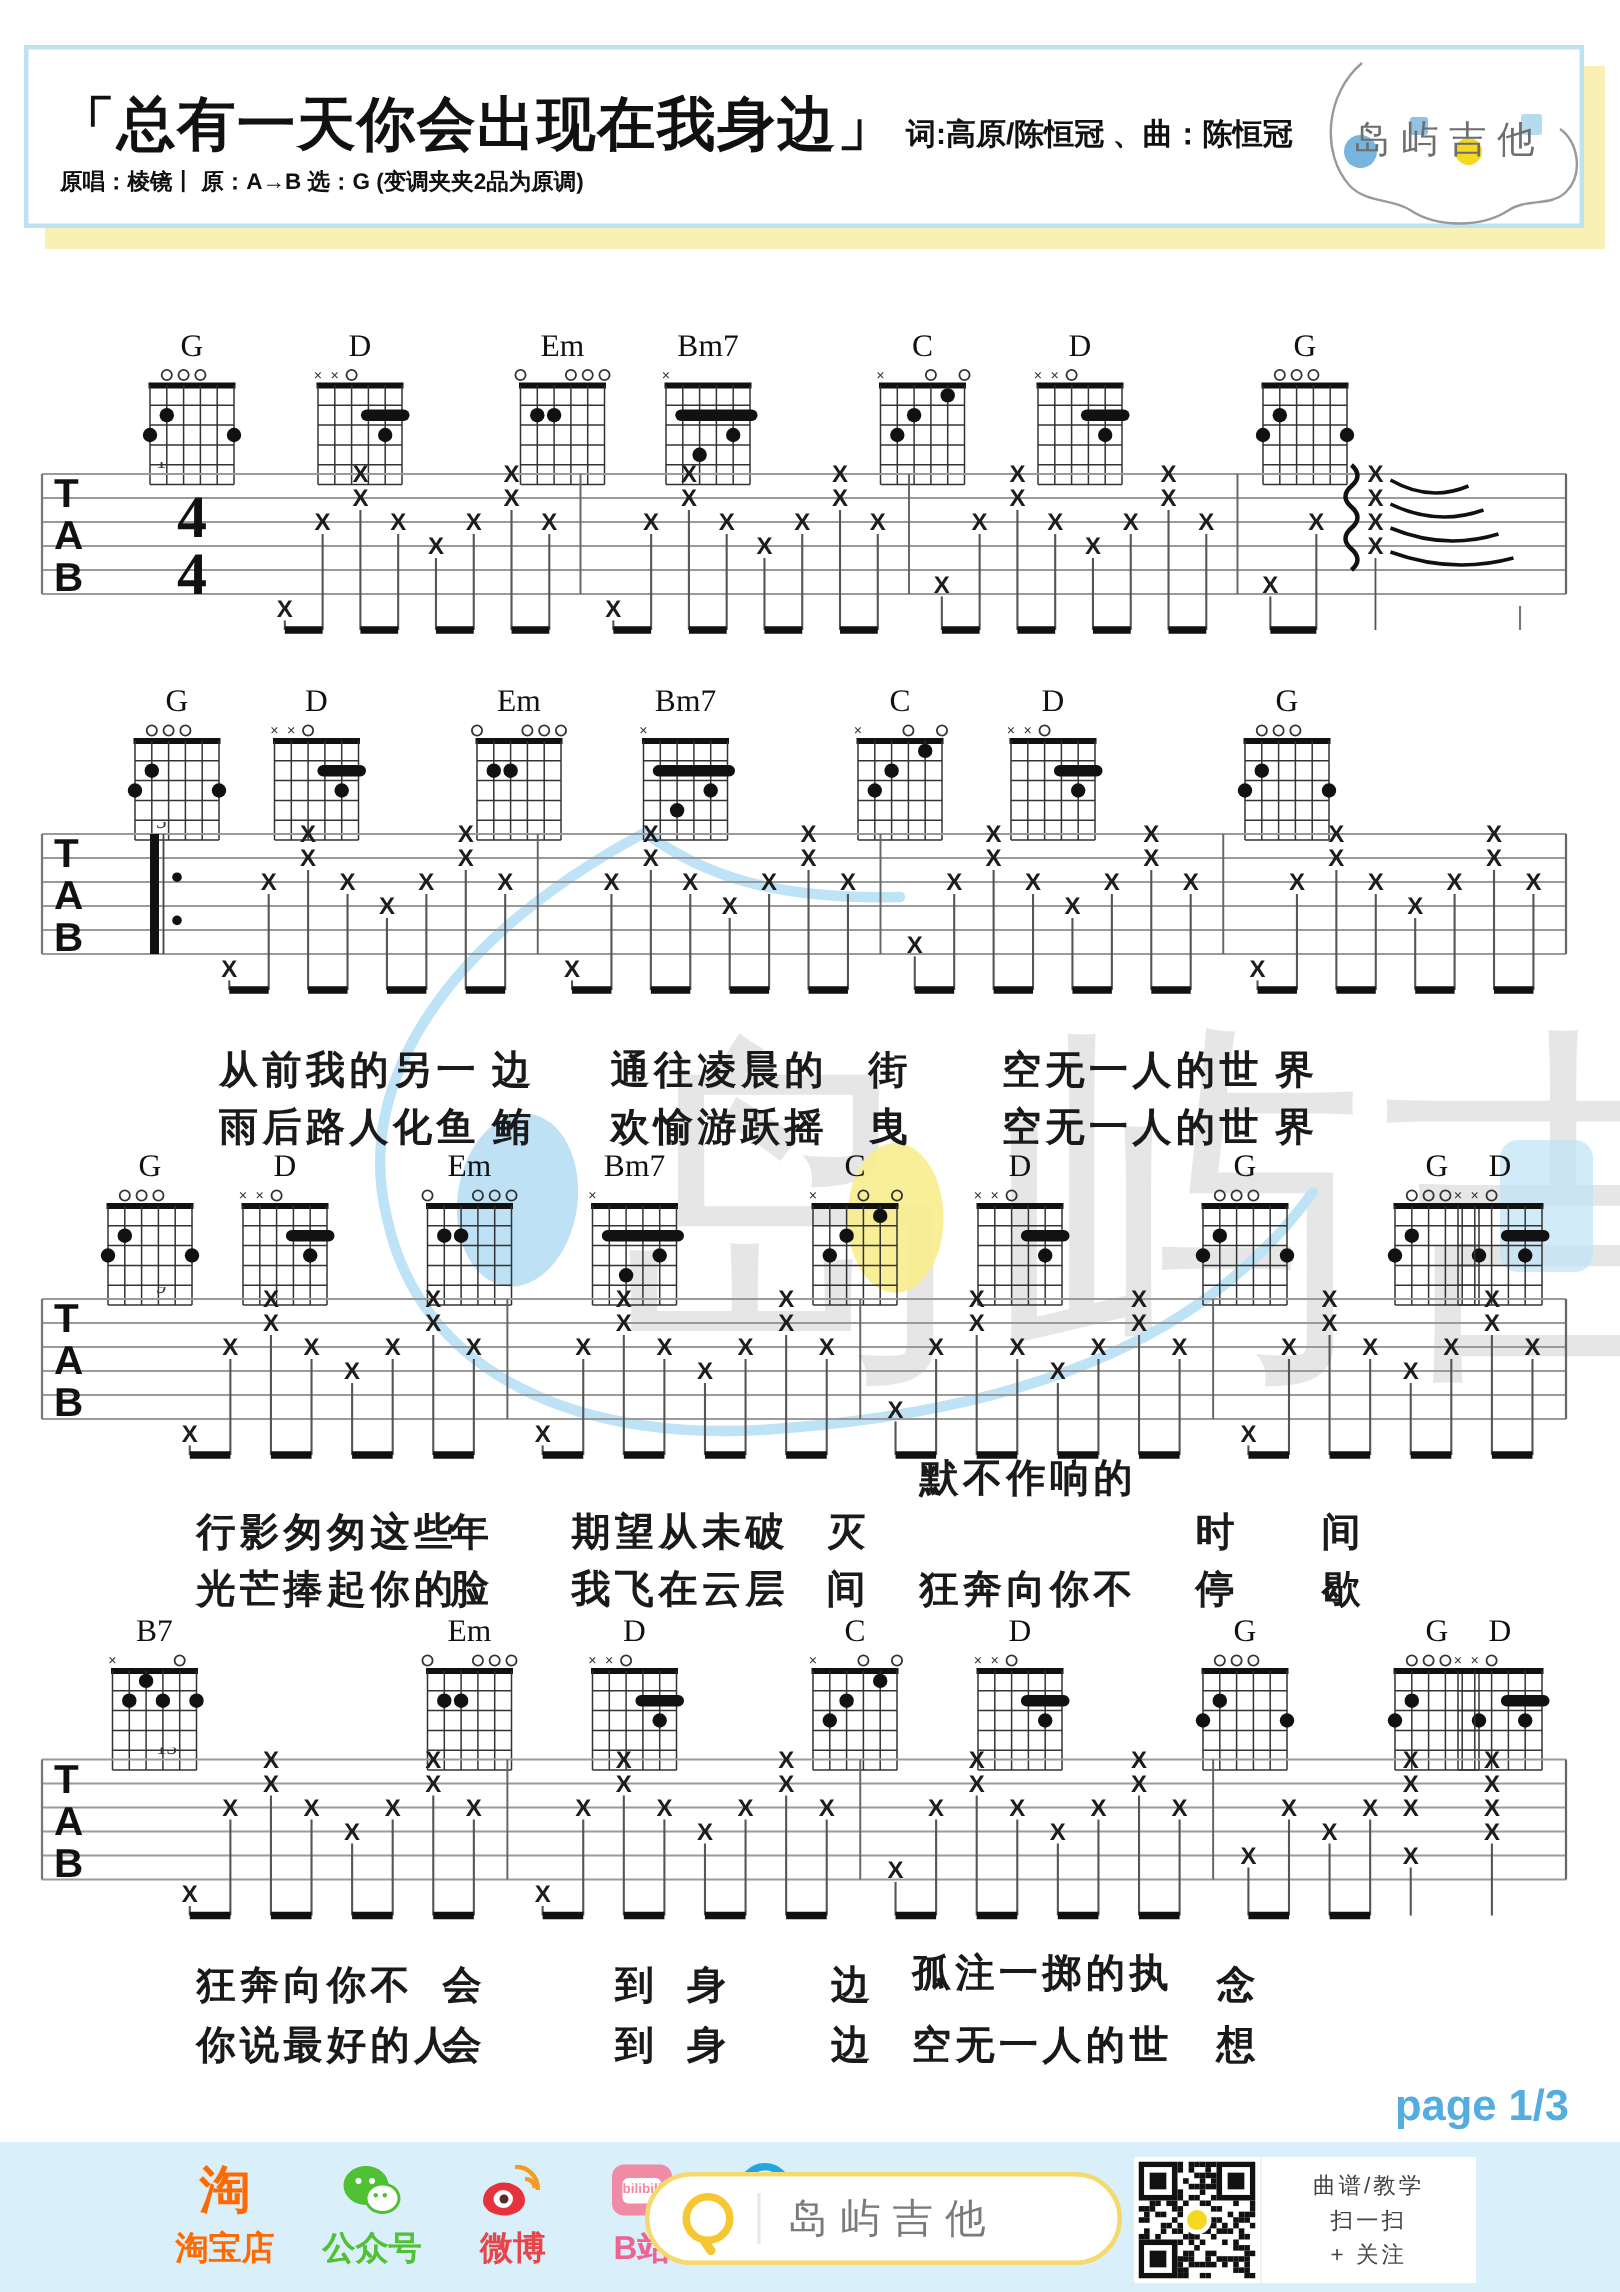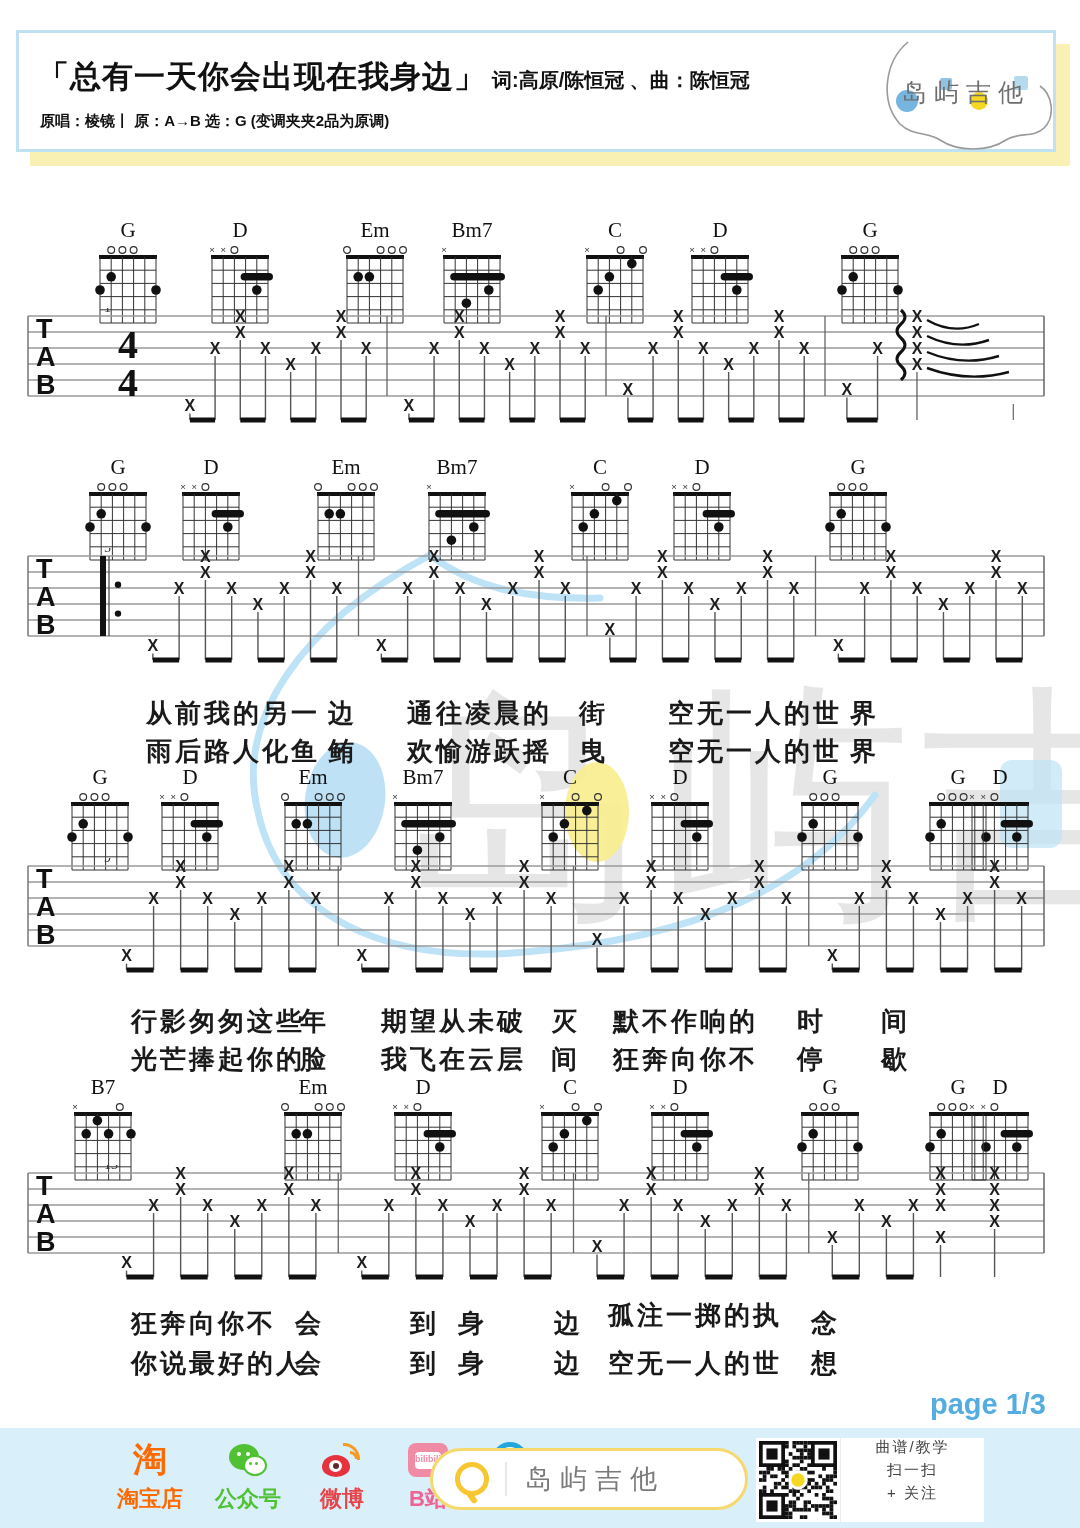--- a/index.html
+++ b/index.html
@@ -5,21 +5,21 @@
   html,body{margin:0;padding:0;}
   body{width:1080px;height:1528px;position:relative;background:#ffffff;
        font-family:"Liberation Sans","DejaVu Sans",sans-serif;overflow:hidden;}
   .abs{position:absolute;}
 
   
   #header-shadow{left:30px;top:44px;width:1040px;height:122px;background:#f9f1b4;}
   #header-card{left:16px;top:30px;width:1040px;height:122px;background:#ffffff;
                border:3px solid #bfe2f2;box-sizing:border-box;}
   #title-line{left:38px;top:56px;white-space:nowrap;}
-  #song-title{font-size:31px;font-weight:bold;color:#111;letter-spacing:1px;}
+  #song-title{font-size:39px;font-weight:bold;color:#111;letter-spacing:1px;}
   #song-credits{font-size:20px;font-weight:bold;color:#111;margin-left:6px;}
   #header-subtitle{left:40px;top:112px;font-size:15px;font-weight:bold;color:#111;}
 
   
   #logo{left:878px;top:28px;width:180px;height:124px;}
   #logo svg{position:absolute;left:0;top:0;}
   #logo-text{position:absolute;left:24px;top:48px;font-size:25px;color:#6e6e6e;
              letter-spacing:7px;font-weight:400;}
   .logo-blob{position:absolute;border-radius:50%;}
 
@@ -79,21 +79,21 @@
                border-radius:34px;box-sizing:border-box;display:flex;align-items:center;}
   #search-mag{width:24px;height:24px;border:5px solid #f6c731;border-radius:50%;margin-left:22px;position:relative;}
   #search-mag:after{content:"";position:absolute;left:9px;top:24px;width:6px;height:13px;background:#f6c731;
                     border-radius:3px;transform:rotate(-35deg);}
   #search-div{width:2px;height:34px;background:#e8e8e8;margin:0 18px 0 16px;}
   #search-text{font-size:27px;color:#7a7a7a;letter-spacing:8px;}
   
   #qr-block{left:756px;top:1438px;width:228px;height:84px;background:#fff;display:flex;}
   #qr-code{width:78px;height:78px;margin:3px;}
   #qr-sep{width:1px;background:#eee;}
-  #qr-caption{flex:1;display:flex;flex-direction:column;align-items:center;gap:4px;}
+  #qr-caption{flex:1;display:flex;flex-direction:column;justify-content:center;align-items:center;gap:4px;}
   #qr-caption div{font-size:15px;color:#444;letter-spacing:2px;}
 </style>
 </head>
 <body>
 
 <div class="abs" id="watermark">
   <span id="wm-text">岛屿吉他</span>
   <svg width="1080" height="1528" style="position:absolute;left:0;top:0">
     <ellipse cx="345" cy="800" rx="40" ry="58" fill="#aed9f2" opacity="0.8" transform="rotate(8 345 800)"></ellipse>
     <ellipse cx="597" cy="812" rx="32" ry="50" fill="#f7ed8d" opacity="0.9"></ellipse>
@@ -1157,21 +1157,21 @@
     <span class="lyric-seg" style="left: 146px; top: 734px;">雨后路人化鱼</span>
     <span class="lyric-seg" style="left: 328px; top: 734px;">鲔</span>
     <span class="lyric-seg" style="left: 407px; top: 734px;">欢愉游跃摇</span>
     <span class="lyric-seg" style="left: 579px; top: 734px;">曳</span>
     <span class="lyric-seg" style="left: 668px; top: 734px;">空无一人的世</span>
     <span class="lyric-seg" style="left: 850px; top: 734px;">界</span>
     <span class="lyric-seg" style="left: 131px; top: 1004px;">行影匆匆这些</span>
     <span class="lyric-seg" style="left: 300px; top: 1004px;">年</span>
     <span class="lyric-seg" style="left: 381px; top: 1004px;">期望从未破</span>
     <span class="lyric-seg" style="left: 551px; top: 1004px;">灭</span>
-    <span class="lyric-seg" style="left: 613px; top: 1004px;">默不作响的</span>
+    <span class="lyric-seg" style="left: 613px; top: 968px;">默不作响的</span>
     <span class="lyric-seg" style="left: 797px; top: 1004px;">时</span>
     <span class="lyric-seg" style="left: 881px; top: 1004px;">间</span>
     <span class="lyric-seg" style="left: 131px; top: 1042px; text-align: center;">光芒捧起你的</span>
     <span class="lyric-seg" style="left: 300px; top: 1042px;">脸</span>
     <span class="lyric-seg" style="left: 381px; top: 1042px;">我飞在云层</span>
     <span class="lyric-seg" style="left: 551px; top: 1042px;">间</span>
     <span class="lyric-seg" style="left: 613px; top: 1042px;">狂奔向你不</span>
     <span class="lyric-seg" style="left: 797px; top: 1042px;">停</span>
     <span class="lyric-seg" style="left: 881px; top: 1042px;">歇</span>
     <span class="lyric-seg" style="left: 131px; top: 1306px;">狂奔向你不</span>

